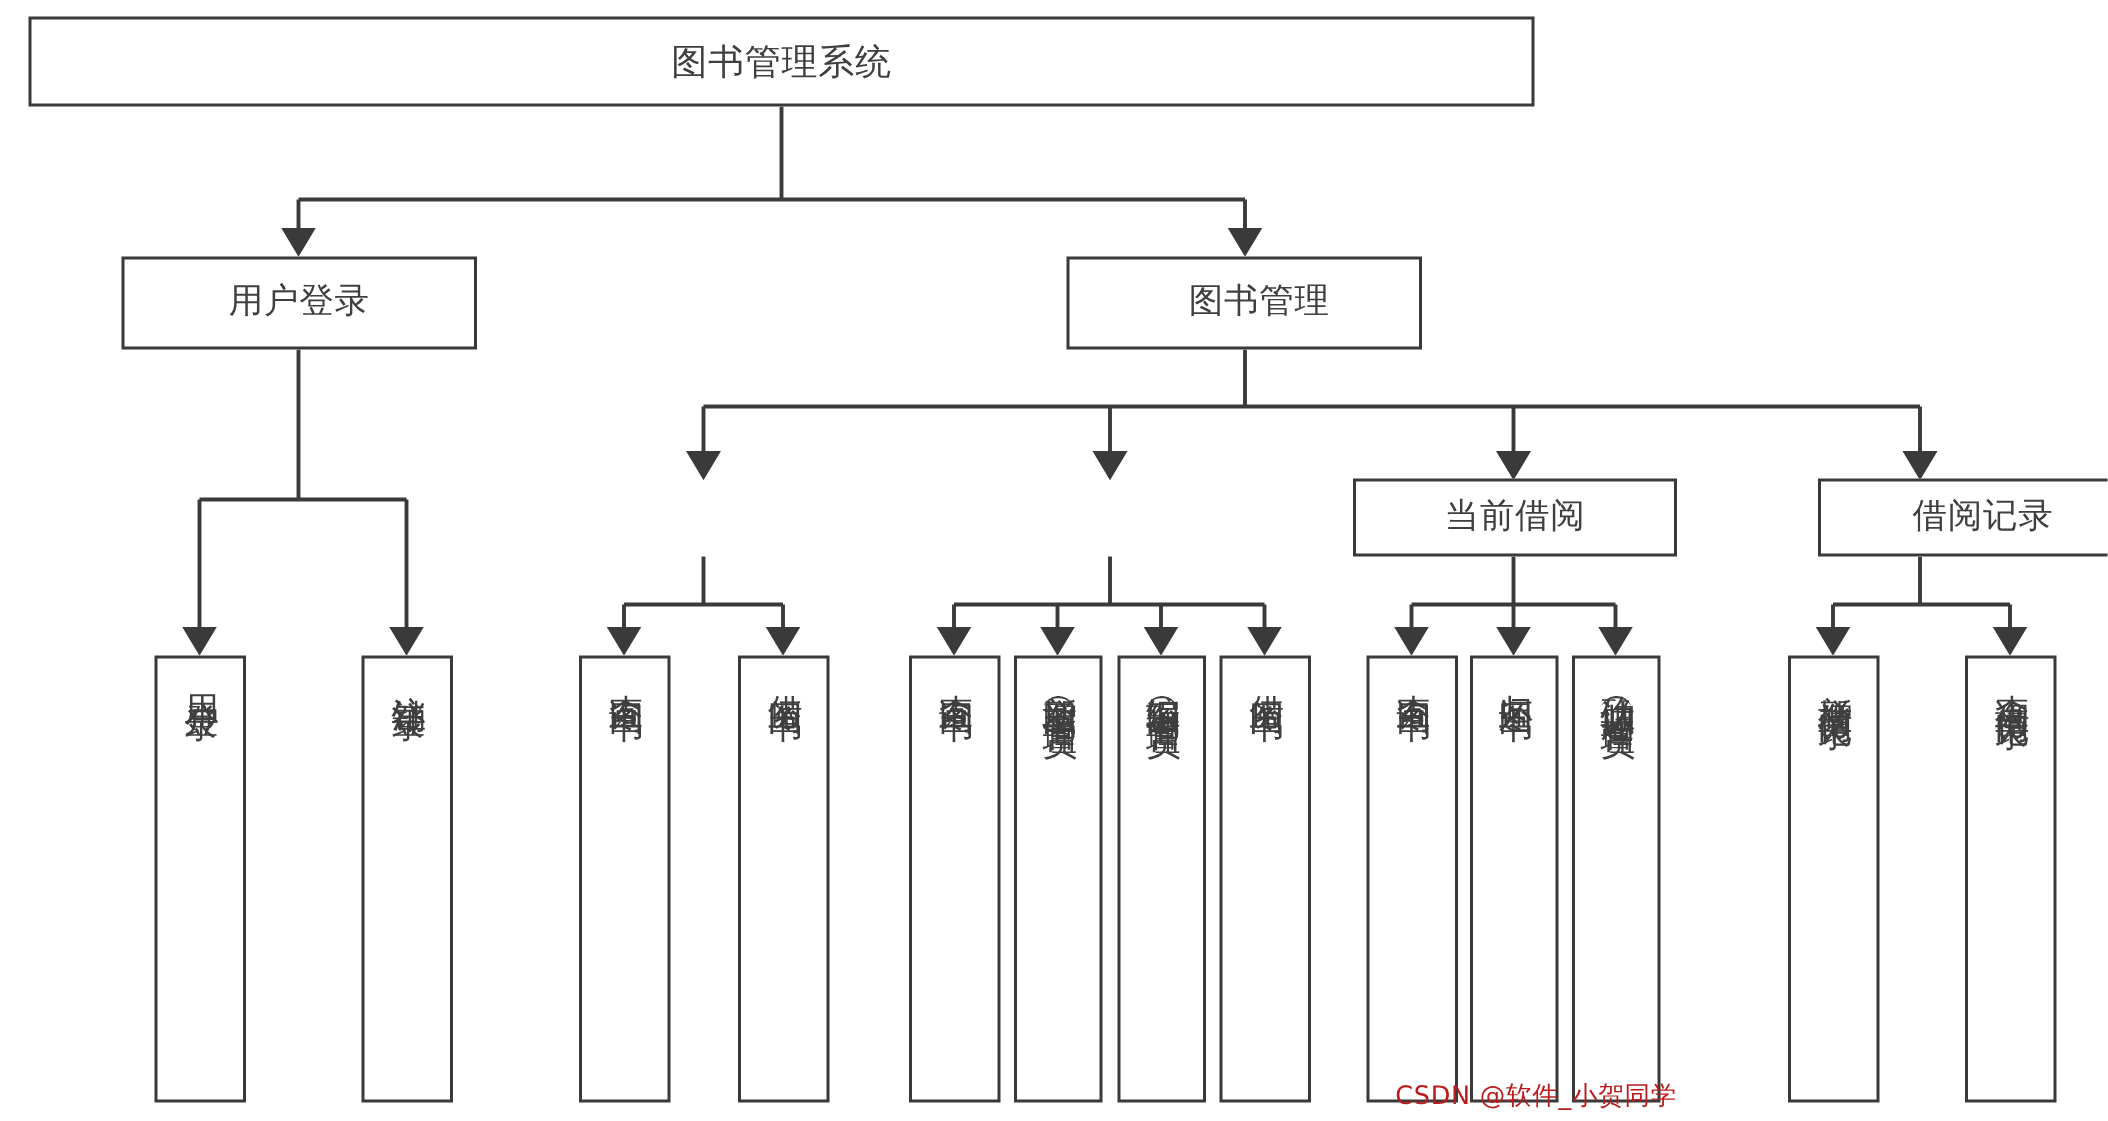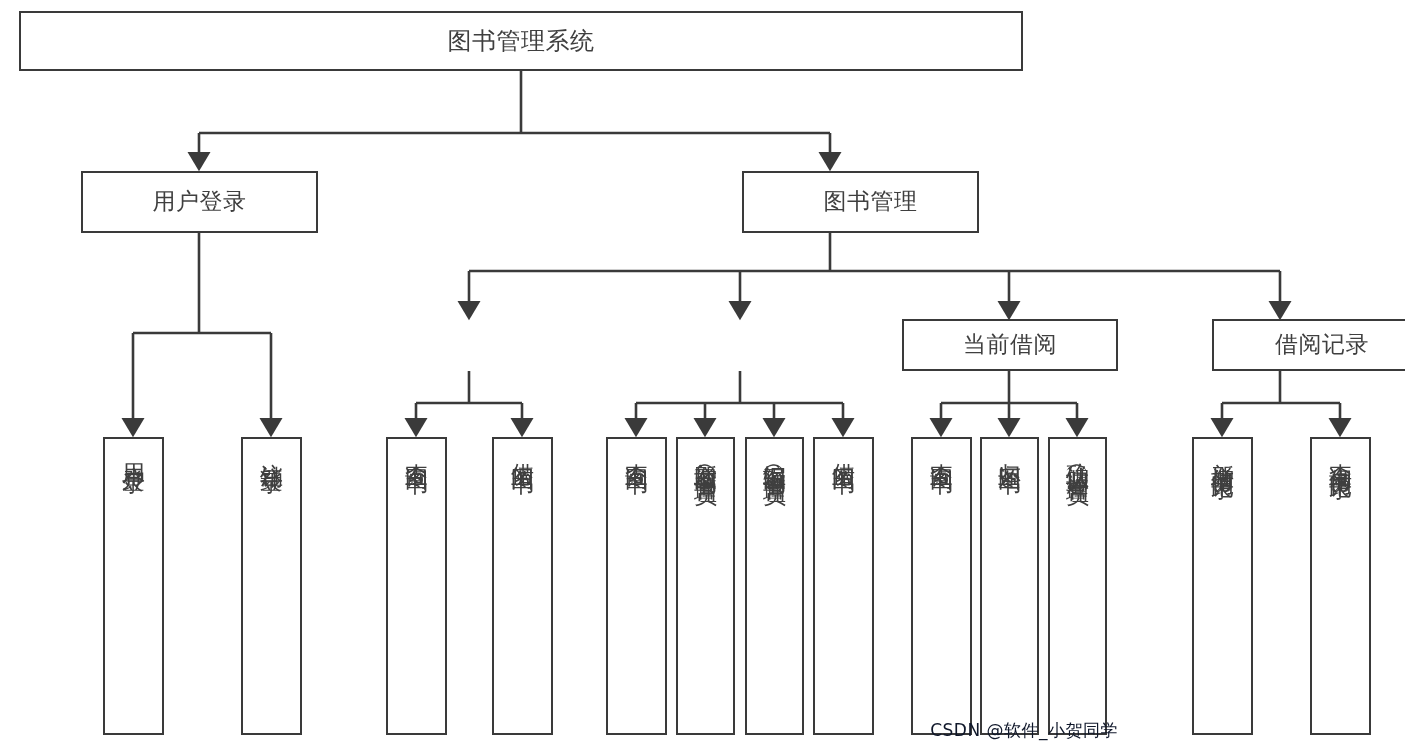--- a/index.html
+++ b/index.html
@@ -65,21 +65,21 @@
     letter-spacing: 3px;
     line-height: 1;
     white-space: pre;
     text-align: center;
   }
   #watermark {
     position: absolute;
     right: 8px;
     bottom: 5px;
     font-size: 17px;
-    color: #0f172a;
+    color: #b91c1c;
     letter-spacing: 0.5px;
     z-index: 5;
     white-space: nowrap;
   }
 </style>
 </head>
 <body>
 
 <div id="diagram-root">
 
@@ -137,21 +137,21 @@
   </svg>
 
   <div class="node horiz root" style="left:19px; top:11px; width:1004px; height:60px;">
     <span class="node-label">图书管理系统</span>
   </div>
 
   <div class="node horiz" style="left:81px; top:171px; width:237px; height:62px;">
     <span class="node-label">用户登录</span>
   </div>
 
-  <div class="node horiz" style="left:742px; top:171px; width:237px; height:62px;padding-left:20px;">
+  <div class="node horiz" style="left:711px; top:171px; width:237px; height:62px;padding-left:20px;">
     <span class="node-label">图书管理</span>
   </div>
 
 
 
   <div class="node horiz" style="left:902px; top:319px; width:216px; height:52px;">
     <span class="node-label">当前借阅</span>
   </div>
 
   <div class="node horiz" style="left:1170px; top:319px; width:220px; height:52px;margin-left:42px;">

